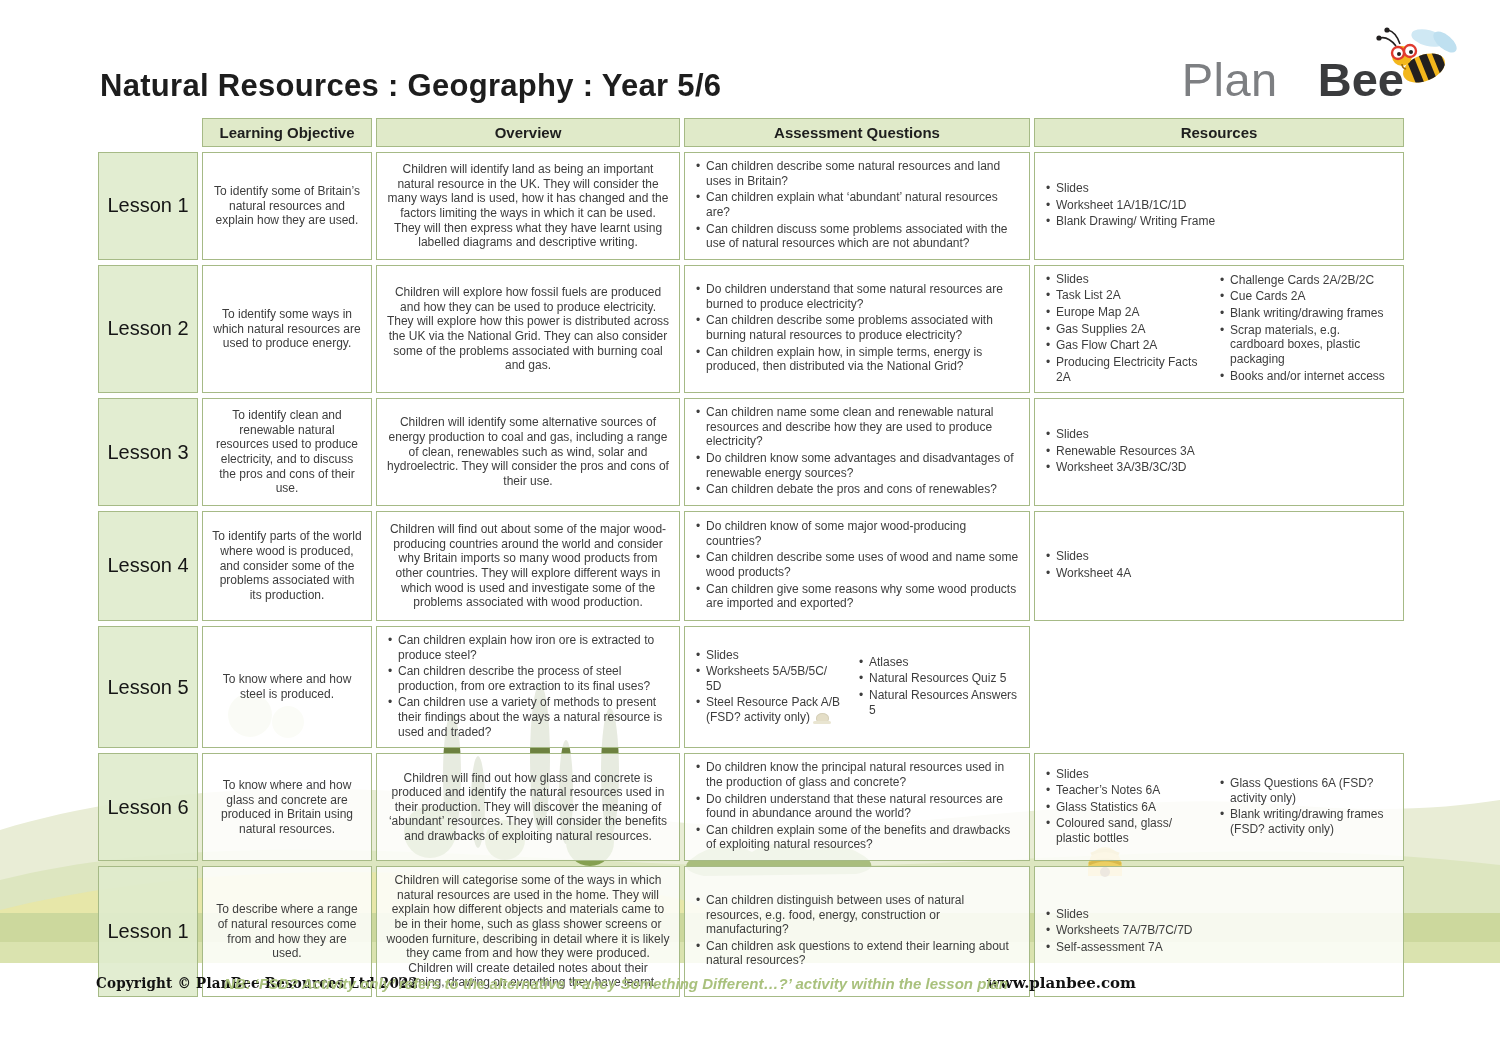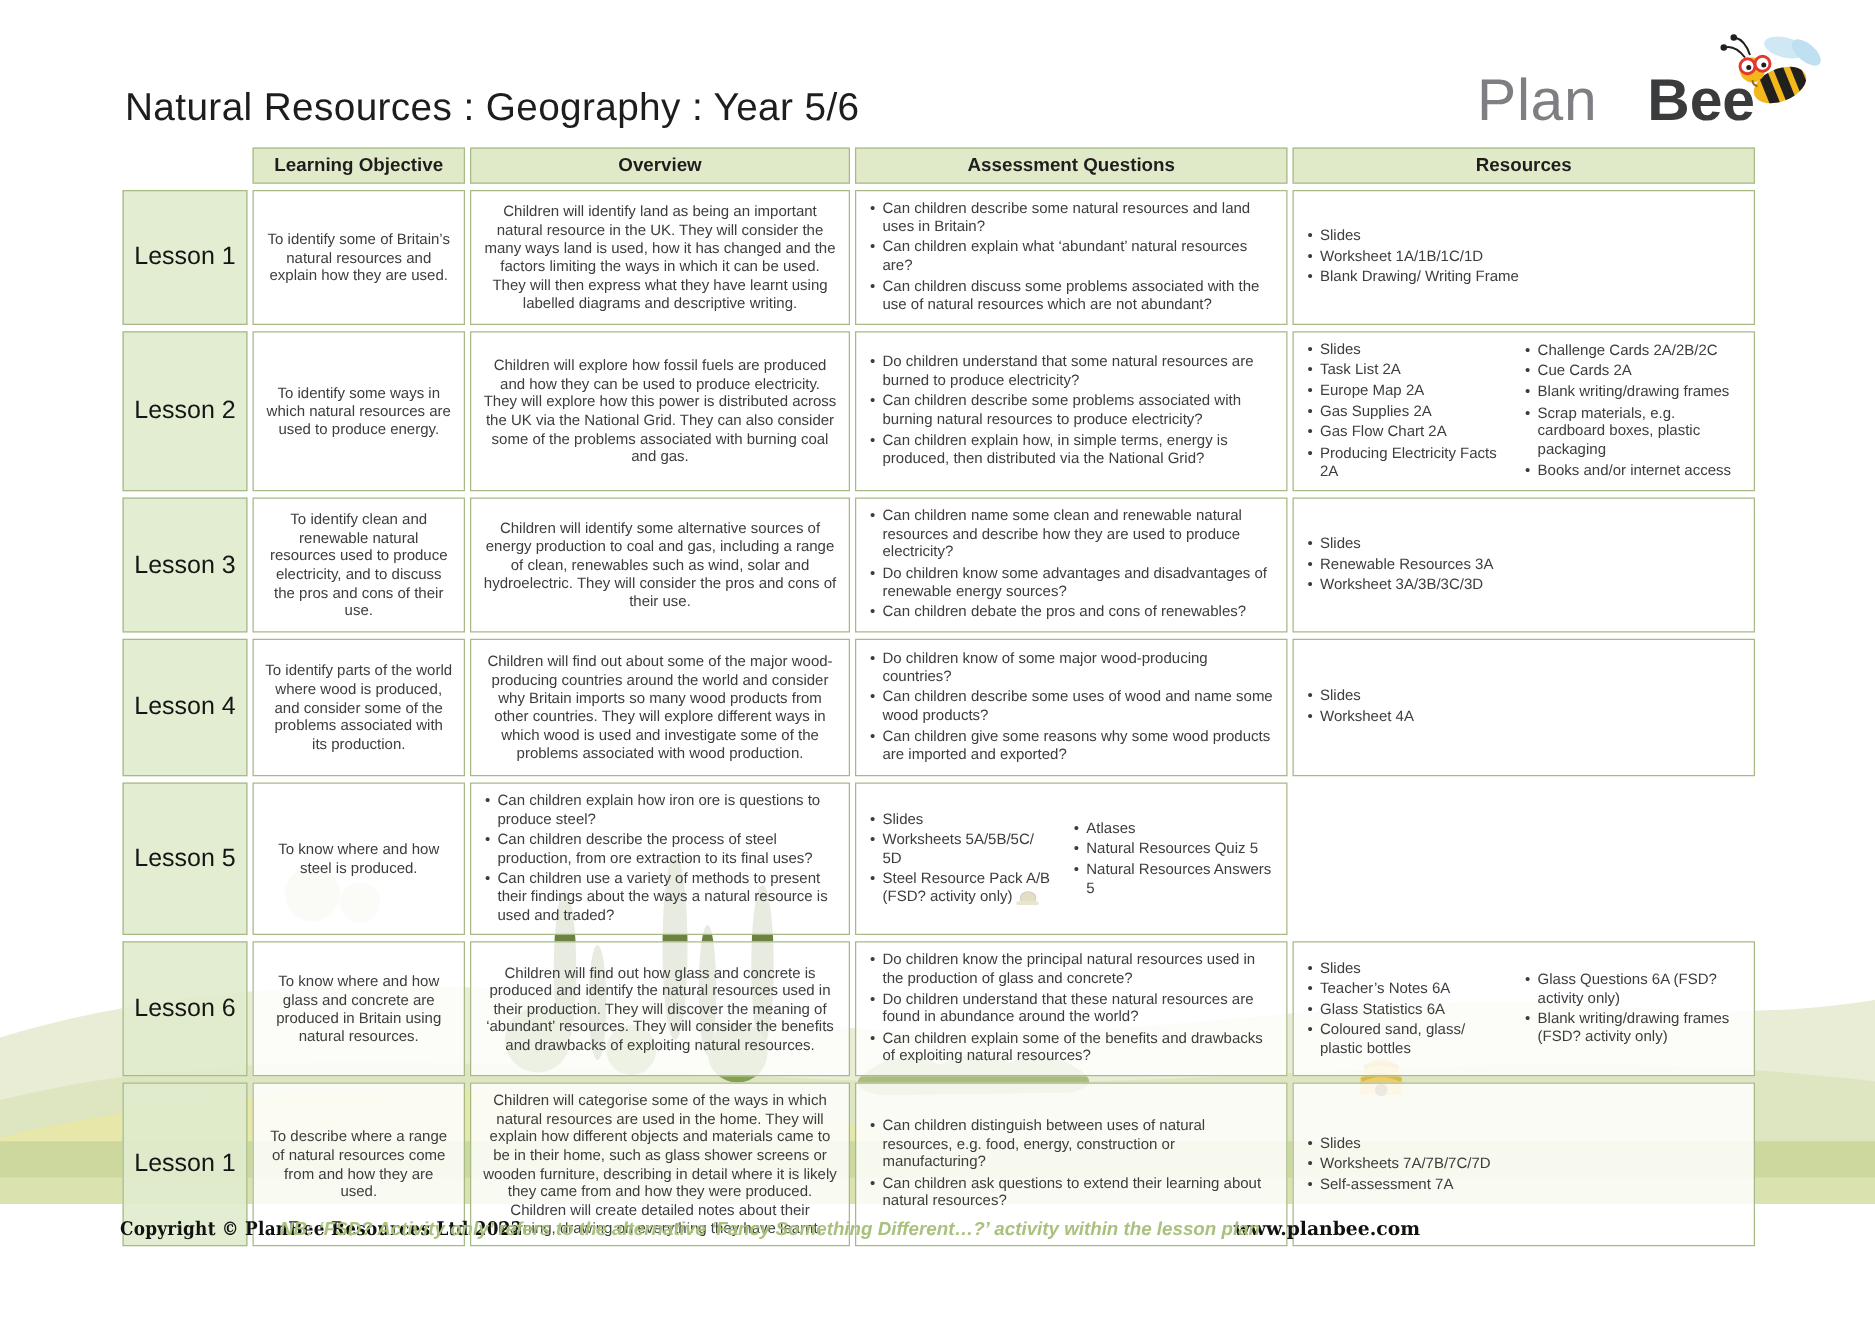--- a/index.html
+++ b/index.html
@@ -9,21 +9,21 @@
     background:#ffffff;
     position:relative;
     overflow:hidden;
     color:#3d3d3d;
   }
   .page { position:absolute; inset:0; }
 
   
   .doc-title{
     position:absolute; left:100px; top:68px;
-    font-size:31px; font-weight:400; color:#1d1d1d; letter-spacing:.3px;
+    font-size:31px; font-weight:700; color:#1d1d1d; letter-spacing:.3px;
     z-index:3;
   }
   .logo{ position:absolute; right:96px; top:52px; z-index:3; white-space:nowrap;}
   .logo .plan{ font-size:47px; color:#7d7f82; letter-spacing:.5px;}
   .logo .bee{ font-size:47px; color:#3a3b3d; font-weight:bold;margin-left:40px;}
   .logo svg{ position:absolute; right:-58px; top:-28px;}
 
   
   .landscape{
     position:absolute; left:0; top:680px; width:1500px; height:283px;
@@ -279,21 +279,21 @@
   
     <div class="grid-row row r4">
       <div class="cell lesson-cell">
         <span>Lesson 5</span>
       </div>
       <div class="cell objective-cell">
         <p>To know where and how steel is produced.</p>
       </div>
       <div class="cell questions-cell">
         <ul class="blist">
-              <li>Can children explain how iron ore is questions to produce steel?</li>
+              <li>Can children explain how iron ore is extracted to produce steel?</li>
               <li>Can children describe the process of steel production, from ore extraction to its final uses?</li>
               <li>Can children use a variety of methods to present their findings about the ways a natural resource is used and traded?</li>
             </ul>
       </div>
       <div class="cell resources-cell">
         <ul class="blist res1">
               <li>Slides</li>
               <li>Worksheets 5A/5B/5C/ 5D</li>
               <li>Steel Resource Pack A/B (FSD? activity only)<span class="snail"></span></li>
             </ul>

